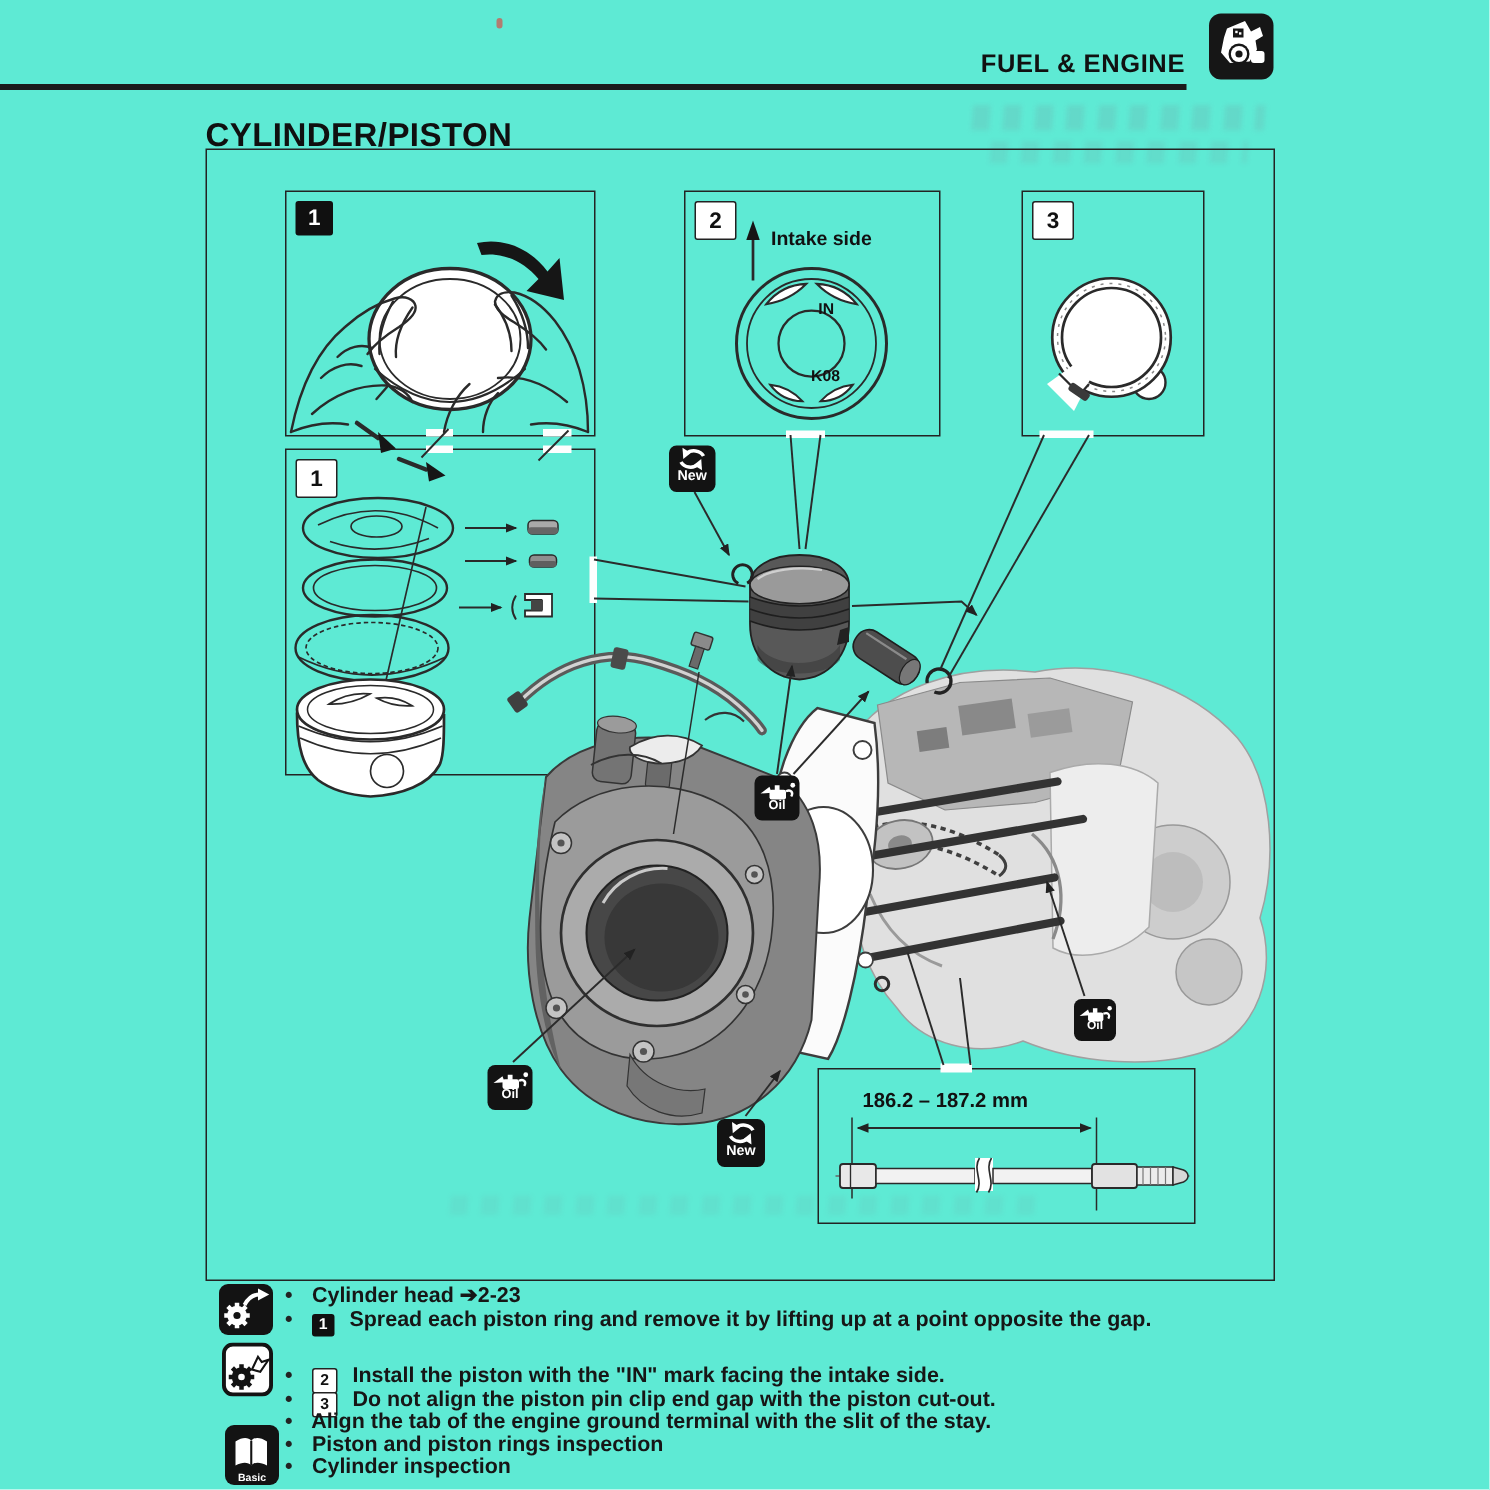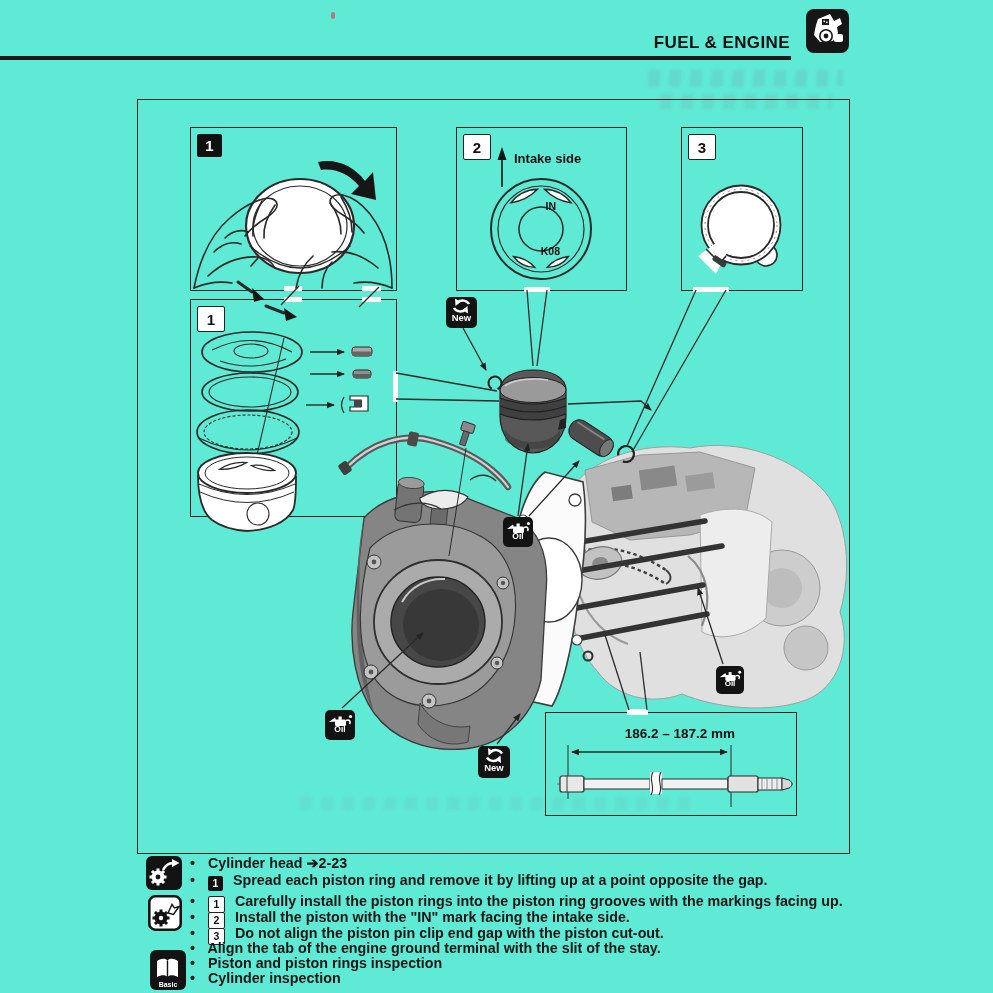--- a/index.html
+++ b/index.html
@@ -59,37 +59,38 @@
       <path d="M12,10 L24,5 L28,12 L34,9 L36,15 L31,18 L32,24 L27,32 L14,33 L8,26 L10,16 Z" fill="#fff"></path>
       <rect x="16" y="10" width="7" height="6" fill="#161616"></rect>
       <rect x="17.5" y="11.5" width="1.6" height="1.6" fill="#fff"></rect>
       <rect x="20" y="12.5" width="1.6" height="1.6" fill="#fff"></rect>
       <circle cx="20" cy="27" r="7" fill="#161616"></circle>
       <circle cx="20" cy="27" r="5.4" fill="#fff"></circle>
       <circle cx="20" cy="27" r="2.4" fill="#161616"></circle>
       <rect x="28" y="25" width="9" height="8" rx="2" fill="#fff"></rect>
     </svg>
   </div>
+  <h1 class="page-title">CYLINDER/PISTON</h1>
 
   <div class="figure-frame"></div>
   <div class="panel p1"></div>
   <div class="panel p2"></div>
   <div class="panel p3"></div>
   <div class="panel p4"></div>
   <div class="panel mbox"></div>
 
   <div class="badge-black" style="left:197px;top:134px;">1</div>
   <div class="badge-white" style="left:463px;top:134px;">2</div>
   <div class="badge-white" style="left:688px;top:134px;">3</div>
   <div class="badge-white" style="left:197px;top:306px;">1</div>
 
   <span class="fig-label" style="left:514px;top:151px;font-size:13px;">Intake side</span>
   <span class="fig-label" style="left:526px;top:200px;width:30px;text-align:right;font-size:10.5px;">IN</span>
   <span class="fig-label" style="left:522px;top:245px;width:38px;text-align:right;font-size:10.5px;">K08</span>
-  <span class="fig-label" style="left:575px;top:726px;width:160px;text-align:right;font-size:13.5px;">186.2 – 187.2 mm</span>
+  <span class="fig-label" style="left:575px;top:726px;width:160px;text-align:left;font-size:13.5px;">186.2 – 187.2 mm</span>
 
   <div class="tagicon" style="left:446px;top:297px;width:31px;height:31px;">
     <svg width="27" height="18" viewBox="0 0 27 18">
       <path d="M21,7 A7,6 0 0 0 9.5,5.5" stroke="#fff" stroke-width="2.4" fill="none"></path>
       <polygon points="7,1.5 7.5,9 12.5,5" fill="#fff"></polygon>
       <path d="M6,11 A7,6 0 0 0 17.5,12.5" stroke="#fff" stroke-width="2.4" fill="none"></path>
       <polygon points="20,16.5 19.5,9 14.5,13" fill="#fff"></polygon>
     </svg>
     <span class="lbl" style="font-size:9.5px;">New</span>
   </div>
@@ -424,25 +425,20 @@
           <rect x="18.5" y="21.5" width="3" height="3"></rect>
         <rect x="6.5" y="16.5" width="3" height="3" transform="rotate(45 8 18)"></rect>
         <rect x="16.5" y="16.5" width="3" height="3" transform="rotate(45 18 18)"></rect>
         <rect x="6.5" y="26.5" width="3" height="3" transform="rotate(45 8 28)"></rect>
         <rect x="16.5" y="26.5" width="3" height="3" transform="rotate(45 18 28)"></rect>
       </g>
       <circle cx="13" cy="23" r="2.2" fill="#fff"></circle>
       <path d="M20,18 L24,9.5 L26.5,13 L31,11.5 L25.5,19.5 Z" fill="#fff" stroke="#131313" stroke-width="1.4"></path>
     </svg>
   </div>
-  <div class="note-row" style="top:893px;">
-    <span class="bullet">•</span>
-    <span class="nbadge-w">1</span>
-    <span>Carefully install the piston rings into the piston ring grooves with the markings facing up.</span>
-  </div>
   <div class="note-row" style="top:909px;">
     <span class="bullet">•</span>
     <span class="nbadge-w">2</span>
     <span>Install the piston with the "IN" mark facing the intake side.</span>
   </div>
   <div class="note-row" style="top:925px;">
     <span class="bullet">•</span>
     <span class="nbadge-w">3</span>
     <span>Do not align the piston pin clip end gap with the piston cut-out.</span>
   </div>

